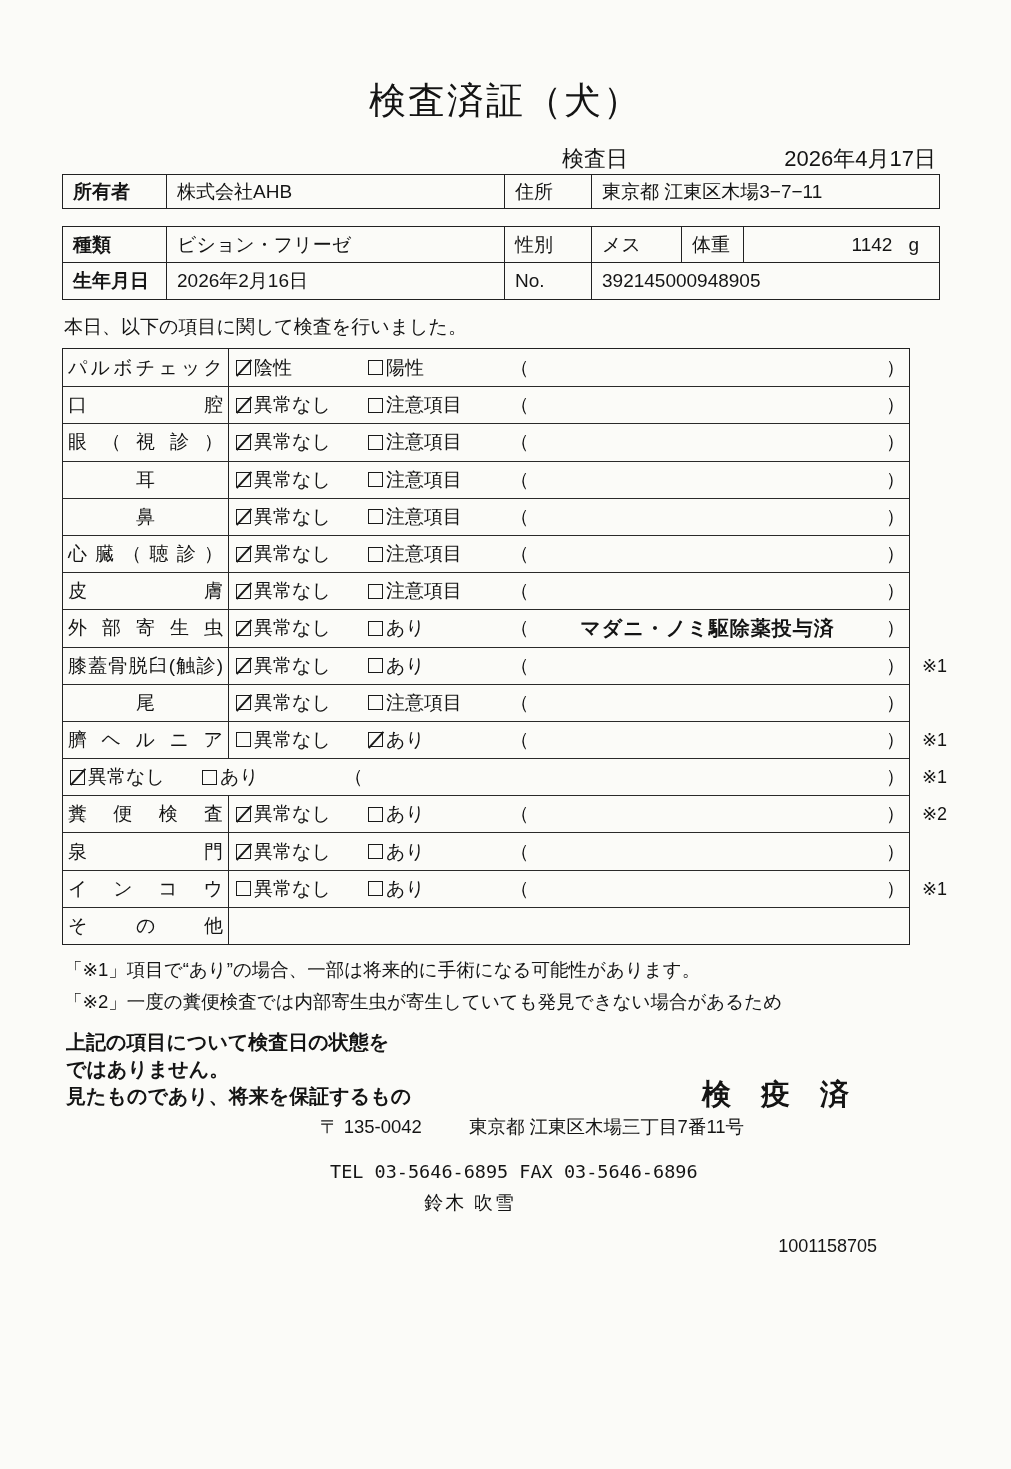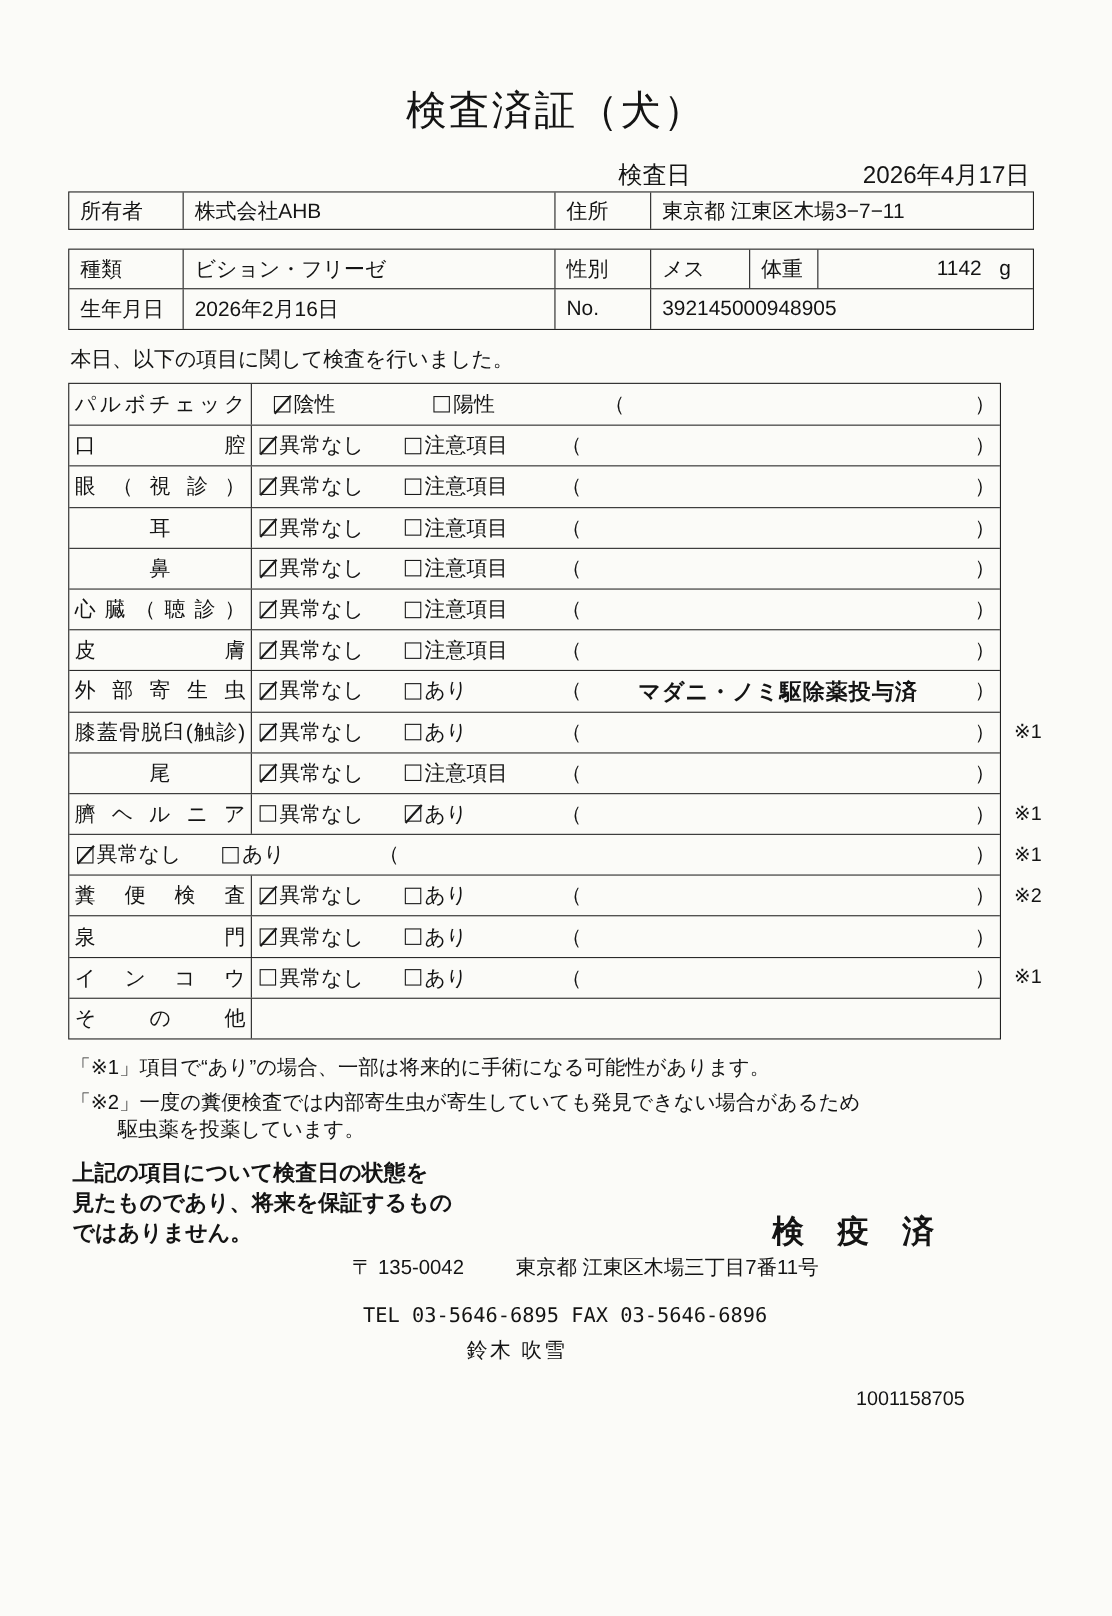--- a/index.html
+++ b/index.html
@@ -15,29 +15,29 @@
   .date-label { margin-left:500px; }
   .date-value { margin-left:auto; margin-right:4px; }
 
   .tbl { margin-left:62px; width:878px; border:1.6px solid #222; font-size:19px; }
   .tbl + .tbl { margin-top:17px; }
   .tbl-row { display:grid; }
   .t1  { grid-template-columns:103px 338px 87px 1fr; height:33px; }
   .t2a { grid-template-columns:103px 338px 87px 90px 62px 1fr; height:36px; border-bottom:1.6px solid #222; }
   .t2b { grid-template-columns:103px 338px 87px 1fr; height:36px; }
   .cell { border-left:1.6px solid #222; display:flex; align-items:center; padding:0 10px; overflow:hidden; white-space:nowrap; }
-  .cell:first-child { border-left:none; }
+  .cell:first-child { border-left:none;font-weight:bold; }
   .cell.num-cell { justify-content:flex-end; padding-right:20px; }
   .cell.num-cell .unit { margin-left:16px; }
 
   .intro { margin:14px 0 0 64px; font-size:19px; }
 
   .ins-wrap { position:relative; margin:8px 0 0 62px; width:848px; border:1.6px solid #222; font-size:19px; }
   .ins-row { display:flex; align-items:center; height:37.2px; border-top:1.4px solid #2a2a2a; position:relative; }
-  .ins-row:first-child { border-top:none;gap:13px; }
+  .ins-row:first-child { border-top:none; }
   .ins-label { width:166px; align-self:stretch; border-right:1.5px solid #222; display:flex; align-items:center; padding:0 5px; overflow:hidden; }
   .lab { width:100%; text-align:justify; text-align-last:justify; }
   .lab-center { text-align:center; text-align-last:center; }
   .ins-opt { display:flex; align-items:center; white-space:nowrap; }
   .ins-opt1 { width:137px; padding-left:7px; }
   .ins-opt2 { width:140px; padding-left:2px; }
   .ins-paren { flex:1; display:flex; align-items:center; padding:0 4px; }
   .par-content { flex:1; text-align:center; white-space:nowrap; }
   .stamped { font-weight:bold; font-size:20px; letter-spacing:1px; }
   .ins-empty { flex:1; align-self:stretch; }
@@ -380,28 +380,27 @@
         <div class="ins-label">
           <span class="lab">その他</span>
         </div>
         <div class="ins-empty"></div>
       </div>
     </div>
 
   <div class="note1">「※1」項目で“あり”の場合、一部は将来的に手術になる可能性があります。</div>
   <div class="note2">
     <div>「※2」一度の糞便検査では内部寄生虫が寄生していても発見できない場合があるため</div>
-    <div class="note2-l2">駆虫薬を投薬しています。</div>
   </div>
 
   <div class="bottom">
     <div class="disclaimer">
       <div>上記の項目について検査日の状態を</div>
+      <div>ではありません。</div>
       <div>見たものであり、将来を保証するもの</div>
-      <div>ではありません。</div>
     </div>
     <div class="stamp">検 疫 済</div>
     <div class="addr">
       <span>〒 135-0042</span>
       <span class="addr-text">東京都 江東区木場三丁目7番11号</span>
     </div>
     <div class="tel">TEL 03-5646-6895  FAX 03-5646-6896</div>
     <div class="vet">鈴木 吹雪</div>
     <div class="serial">1001158705</div>
   </div>

